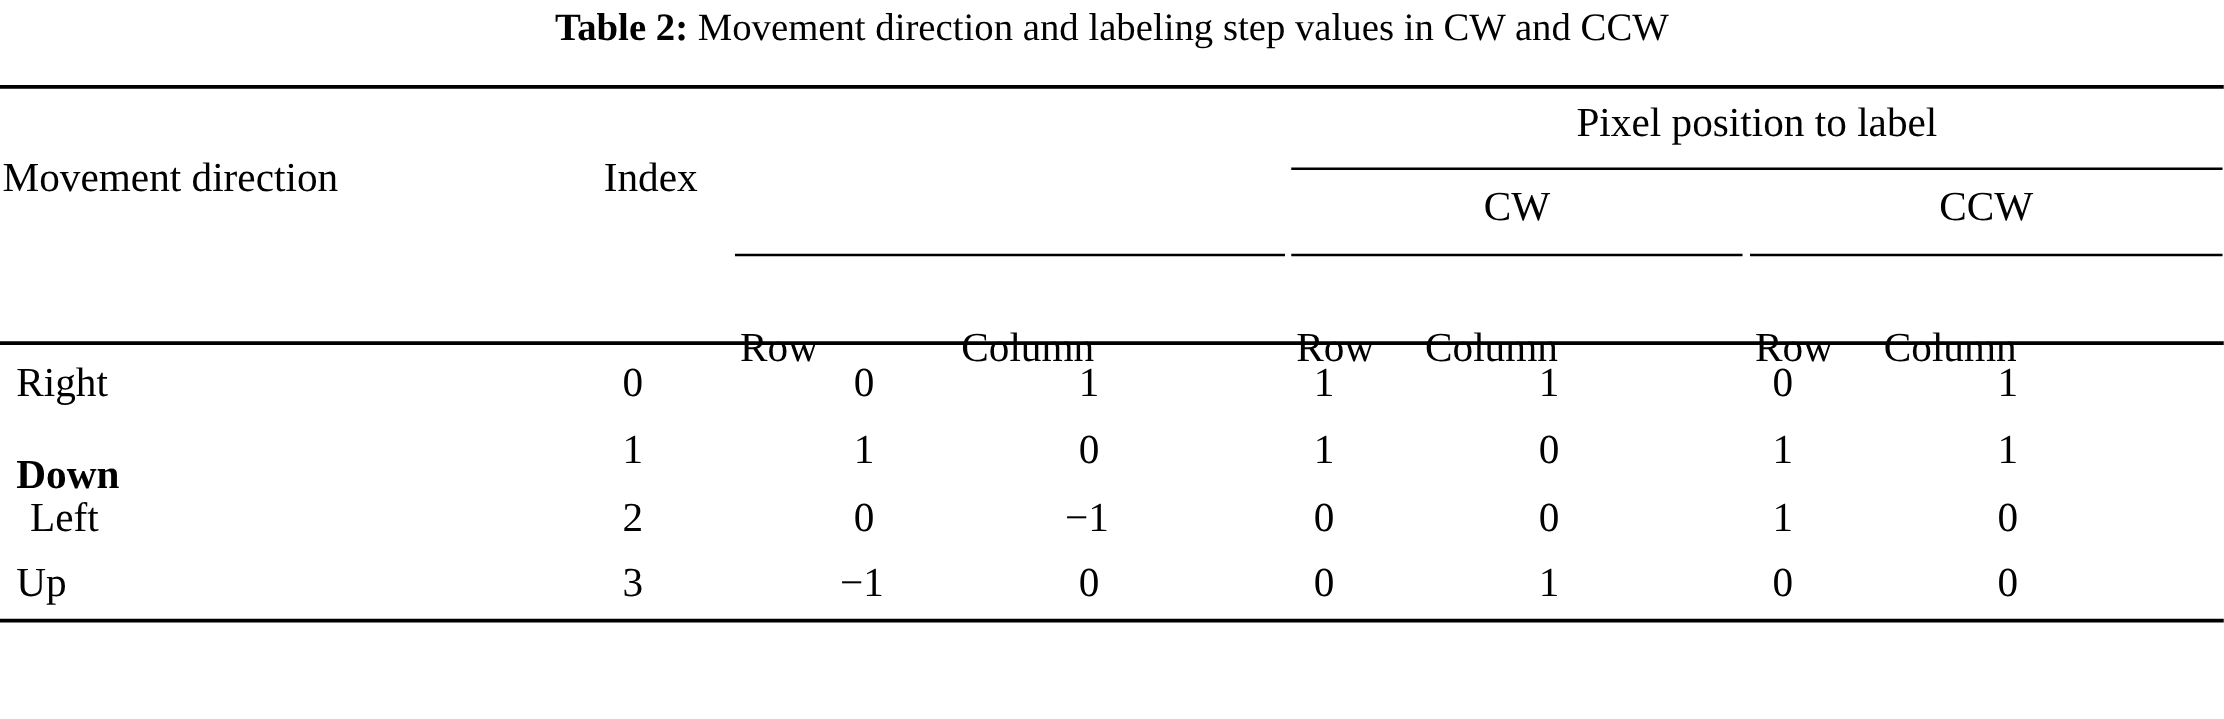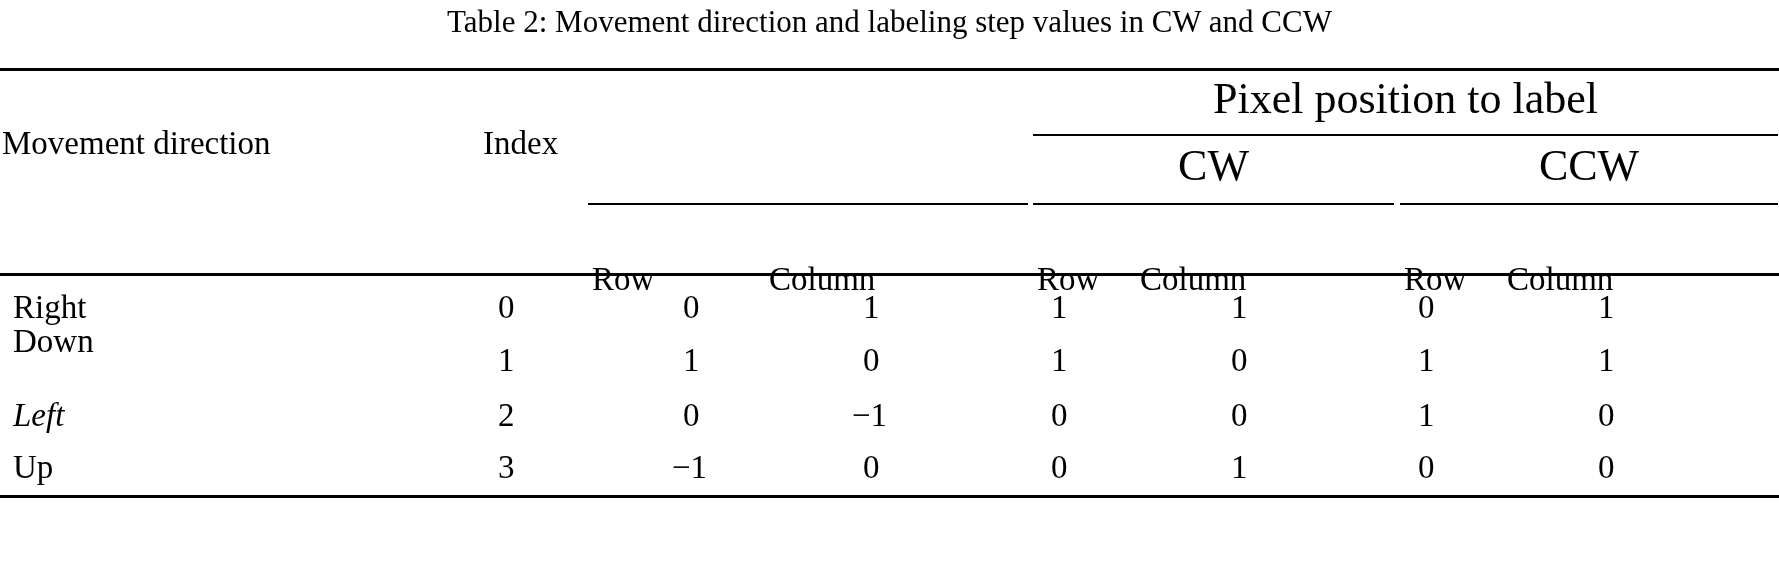--- a/index.html
+++ b/index.html
@@ -27,21 +27,21 @@
     position: absolute;
     left: 0;
     top: 2px;
     width: 1779px;
     text-align: center;
     font-size: 31px;
     line-height: 40px;
     white-space: nowrap;
   }
   .caption-label {
-    font-weight: normal;
+    font-weight: bold;
   }
   .caption-text {
     font-weight: normal;
   }
 
   
   .rule {
     position: absolute;
     background: #000000;
   }
@@ -55,21 +55,21 @@
     line-height: 38px;
     white-space: nowrap;
   }
   .cell-head { font-size: 33px; margin-top: 44px; }
   .cell-data { font-size: 33px; margin-left: 11px; }
 
   
   .span-head {
     position: absolute;
     text-align: center;
-    font-size: 44px;
+    font-size: 33px;
     line-height: 38px;
     white-space: nowrap;
   }
 </style>
 </head>
 <body>
 
 <div class="table-figure">
 
   <div class="caption">
@@ -110,32 +110,32 @@
     <div class="cell cell-data" style="left:487px; top:288px;">0</div>
     <div class="cell cell-data" style="left:672px; top:288px;">0</div>
     <div class="cell cell-data" style="left:852px; top:288px;">1</div>
     <div class="cell cell-data" style="left:1040px; top:288px;">1</div>
     <div class="cell cell-data" style="left:1220px; top:288px;">1</div>
     <div class="cell cell-data" style="left:1407px; top:288px;">0</div>
     <div class="cell cell-data" style="left:1587px; top:288px;">1</div>
   </div>
 
   <div>
-    <div class="cell cell-data" style="left:2px; top:322px;">Down</div>
+    <div class="cell cell-data" style="left:2px; top:361px;font-weight:bold;">Down</div>
     <div class="cell cell-data" style="left:487px; top:341px;">1</div>
     <div class="cell cell-data" style="left:672px; top:341px;">1</div>
     <div class="cell cell-data" style="left:852px; top:341px;">0</div>
     <div class="cell cell-data" style="left:1040px; top:341px;">1</div>
     <div class="cell cell-data" style="left:1220px; top:341px;">0</div>
     <div class="cell cell-data" style="left:1407px; top:341px;">1</div>
     <div class="cell cell-data" style="left:1587px; top:341px;">1</div>
   </div>
 
   <div>
-    <div class="cell cell-data" style="left:2px; top:396px;font-style:italic;">Left</div>
+    <div class="cell cell-data" style="left:13px; top:396px;">Left</div>
     <div class="cell cell-data" style="left:487px; top:396px;">2</div>
     <div class="cell cell-data" style="left:672px; top:396px;">0</div>
     <div class="cell cell-data" style="left:841px; top:396px;">−1</div>
     <div class="cell cell-data" style="left:1040px; top:396px;">0</div>
     <div class="cell cell-data" style="left:1220px; top:396px;">0</div>
     <div class="cell cell-data" style="left:1407px; top:396px;">1</div>
     <div class="cell cell-data" style="left:1587px; top:396px;">0</div>
   </div>
 
   <div>

